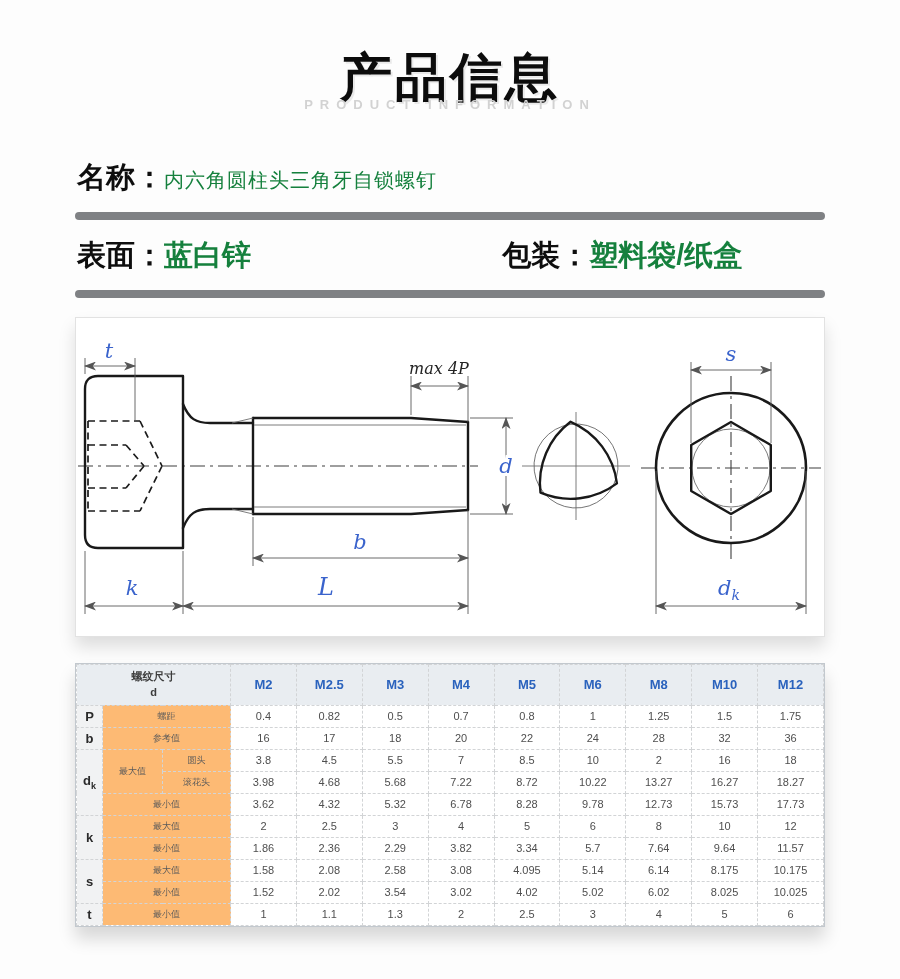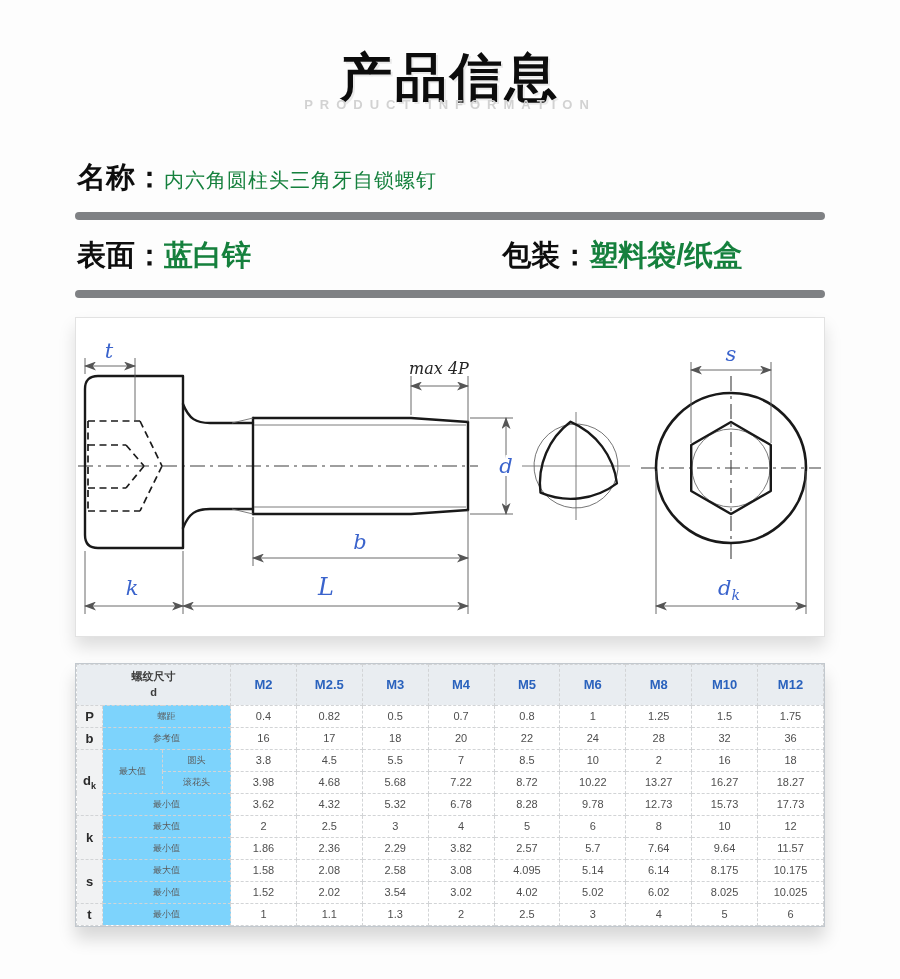--- a/index.html
+++ b/index.html
@@ -54,21 +54,21 @@
   table.spec{width:100%;border-collapse:collapse;table-layout:fixed;}
   table.spec th,table.spec td{border:1px dashed #d2d4d6;padding:0;}
   table.spec thead th{background:#e9edf1;height:40px;}
   th.corner{background:#e4e7eb;}
   .corner div{font-size:11px;font-weight:bold;color:#3c3c3c;line-height:1.45;text-align:center;}
   th.msize{font-size:13px;font-weight:bold;color:#2a62bd;text-align:center;}
   table.spec tbody tr{height:22px;}
   table.spec td{font-size:11px;color:#4e4e4e;text-align:center;background:#fff;}
   th.dim{background:#f1f2f3;font-size:13px;font-weight:bold;color:#2b2b2b;text-align:center;}
   th.dim sub{font-size:9px;}
-  th.lbl{background:#7dd3fc;font-size:9px;font-weight:normal;color:#5a5a5a;text-align:center;}
+  th.lbl{background:#fdba74;font-size:9px;font-weight:normal;color:#5a5a5a;text-align:center;}
 </style>
 </head>
 <body>
 
 <div class="page">
 
   <h1 class="title">产品信息</h1>
   <div class="subtitle">PRODUCT INFORMATION</div>
 
   <div class="fields">
@@ -284,21 +284,21 @@
             <td>8</td>
             <td>10</td>
             <td>12</td>
           </tr>
           <tr>
             <th class="lbl" colspan="2">最小值</th>
             <td>1.86</td>
             <td>2.36</td>
             <td>2.29</td>
             <td>3.82</td>
-            <td>2.57</td>
+            <td>3.34</td>
             <td>5.7</td>
             <td>7.64</td>
             <td>9.64</td>
             <td>11.57</td>
           </tr>
           <tr>
             <th class="dim" rowspan="2">s</th>
             <th class="lbl" colspan="2">最大值</th>
             <td>1.58</td>
             <td>2.08</td>

